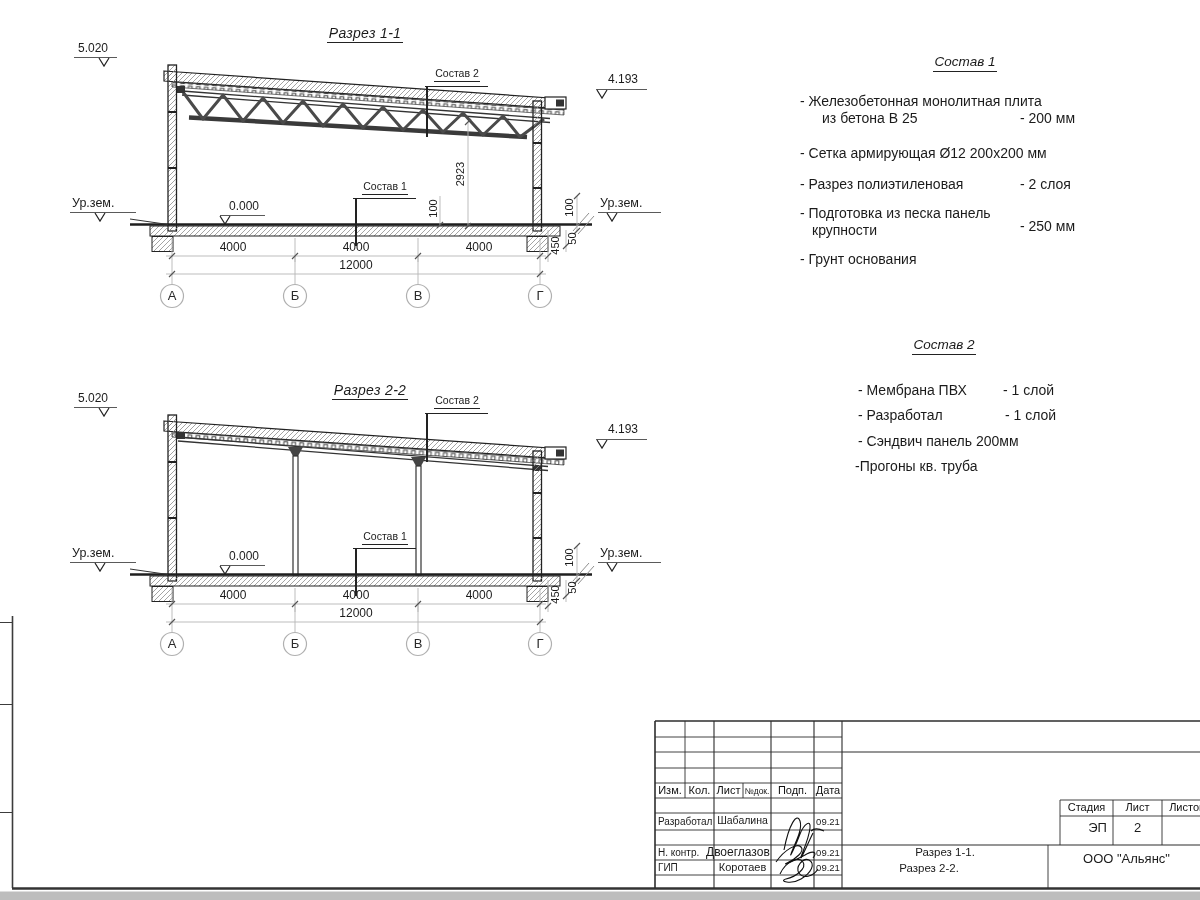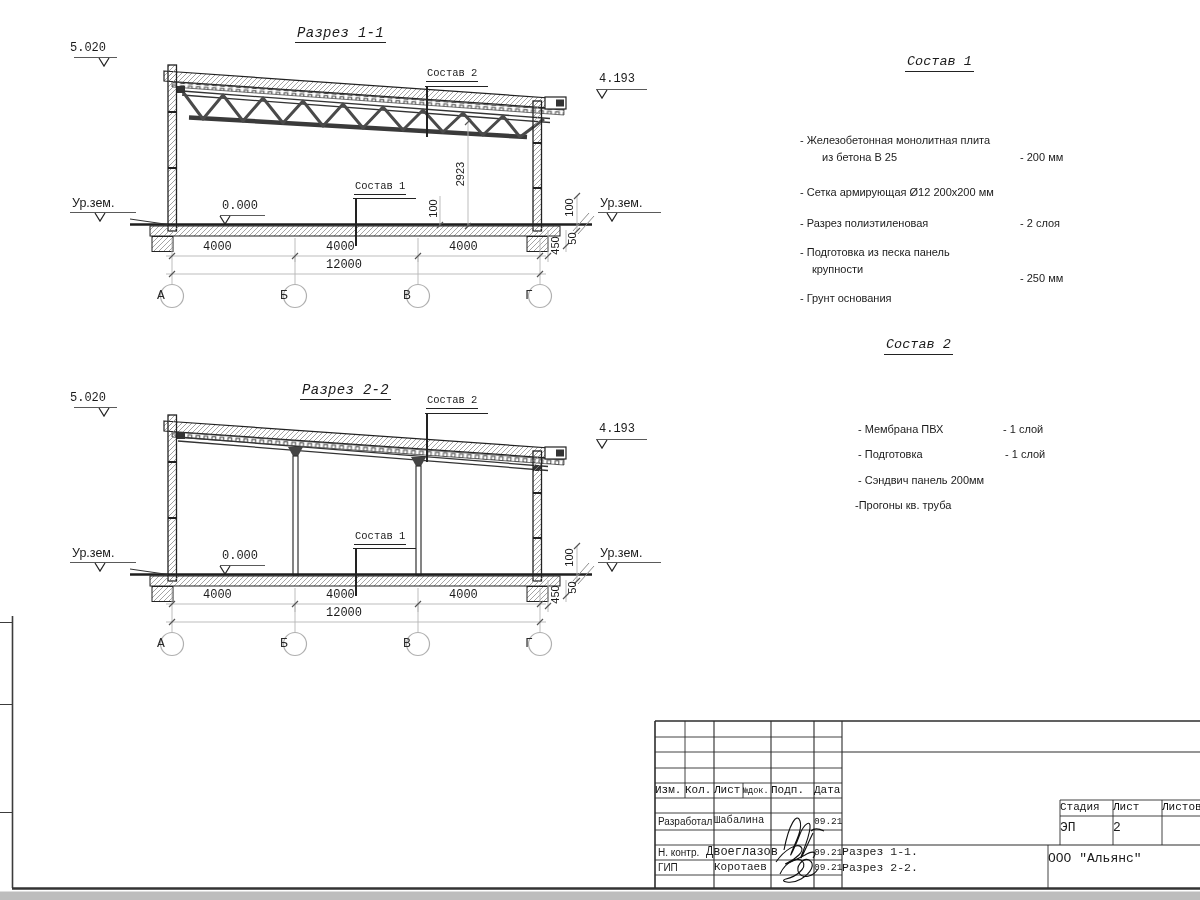--- a/index.html
+++ b/index.html
@@ -1,31 +1,31 @@
 <!DOCTYPE html>
 <html><head>
 <meta charset="utf-8">
 <style>
   html,body{margin:0;padding:0;}
   body{width:1200px;height:900px;position:relative;background:#fff;overflow:hidden;
        font-family:"Liberation Sans",sans-serif;}
   svg.canvas{position:absolute;left:0;top:0;}
   .t{position:absolute;color:#1b1b1b;white-space:nowrap;font-family:"Liberation Sans",sans-serif;
      font-size:12px;line-height:1.1;}
-  .c{font-family:Liberation Mono, monospace;}
+  .c{text-align:center;}
   .rot{display:flex;align-items:center;justify-content:center;transform:rotate(-90deg);}
   .it{font-style:italic;}
   .ttl{font-size:14px;letter-spacing:.3px;}
   .ttl span,.sh span{border-bottom:1.2px solid #222;padding:0 2px 1px 2px;display:inline-block;}
   .sh{font-size:13.5px;}
   .ref{font-size:10.5px;}
   .ref span{border-bottom:1.2px solid #222;padding:0 1px 1px 1px;display:inline-block;}
   .sm{font-size:11px;}
   .axl{font-size:13px;color:#2a2a2a;}
-  .li{font-size:11px;margin-top:40px;}
+  .li{font-size:14px;}
   .tb{font-size:11px;color:#111;}
 </style>
 </head>
 <body>
 
 <svg class="canvas" width="1200" height="900" viewBox="0 0 1200 900">
   <defs>
     <pattern id="hatch" width="5" height="5" patternUnits="userSpaceOnUse">
       <path d="M0,5 L5,0 M-1,1 L1,-1 M4,6 L6,4" stroke="#8d8d8d" stroke-width="0.8"></path>
     </pattern>
@@ -194,27 +194,27 @@
 
 <div class="t sh it c" style="left:905px;top:55px;width:120px;"><span>Состав 1</span></div>
 <div class="t li" style="left:800px;top:94px;">- Железобетонная  монолитная плита</div>
 <div class="t li" style="left:812px;top:111px;padding-left:10px;">из бетона В 25</div>
 <div class="t li" style="left:1020px;top:111px;">- 200 мм</div>
 <div class="t li" style="left:800px;top:146px;">- Сетка армирующая Ø12 200х200 мм</div>
 <div class="t li" style="left:800px;top:177px;">- Разрез полиэтиленовая</div>
 <div class="t li" style="left:1020px;top:177px;">-  2 слоя</div>
 <div class="t li" style="left:800px;top:206px;">- Подготовка из песка панель</div>
 <div class="t li" style="left:812px;top:223px;">крупности</div>
-<div class="t li" style="left:1020px;top:232px;">- 250 мм</div>
+<div class="t li" style="left:1020px;top:219px;">- 250 мм</div>
 <div class="t li" style="left:800px;top:252px;">- Грунт основания</div>
 
 <div class="t sh it c" style="left:884px;top:338px;width:120px;"><span>Состав 2</span></div>
 <div class="t li" style="left:858px;top:383px;">- Мембрана ПВХ</div>
 <div class="t li" style="left:1003px;top:383px;">- 1 слой</div>
-<div class="t li" style="left:858px;top:408px;">- Подготовка</div>
+<div class="t li" style="left:858px;top:408px;">- Разработал</div>
 <div class="t li" style="left:1005px;top:408px;">- 1 слой</div>
 <div class="t li" style="left:858px;top:434px;">- Сэндвич панель 200мм</div>
 <div class="t li" style="left:855px;top:459px;">-Прогоны кв. труба</div>
 
 <div class="t tb c" style="left:655px;top:784px;width:30px;">Изм.</div>
 <div class="t tb c" style="left:685px;top:784px;width:29px;">Кол.</div>
 <div class="t tb c" style="left:714px;top:784px;width:29px;">Лист</div>
 <div class="t tb c" style="left:743px;top:787px;width:28px;font-size:8.5px;">№док.</div>
 <div class="t tb c" style="left:771px;top:784px;width:43px;">Подп.</div>
 <div class="t tb c" style="left:814px;top:784px;width:28px;">Дата</div>

